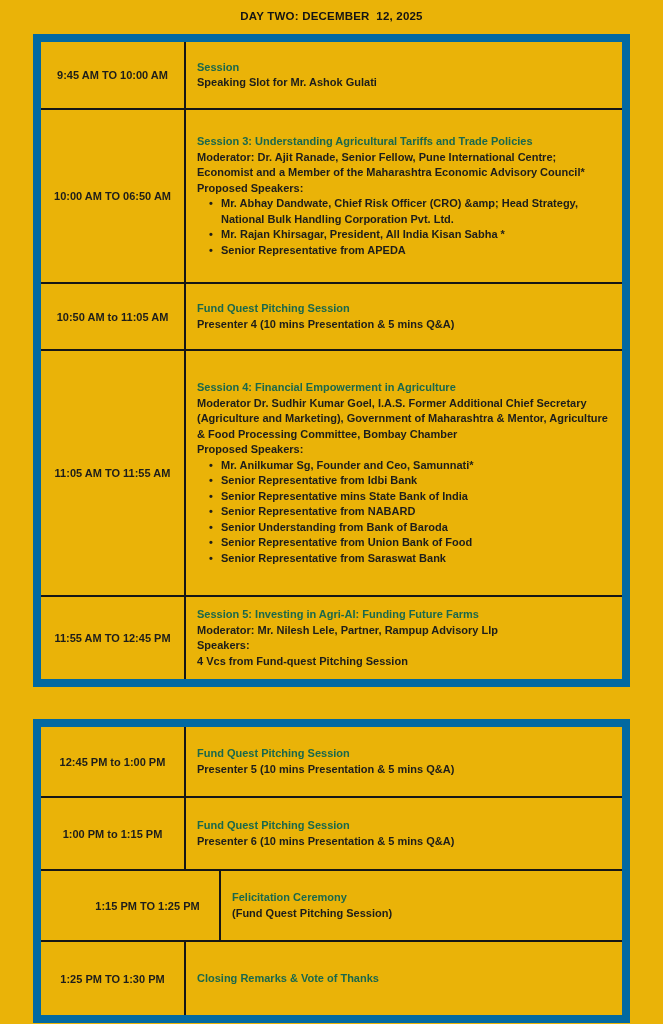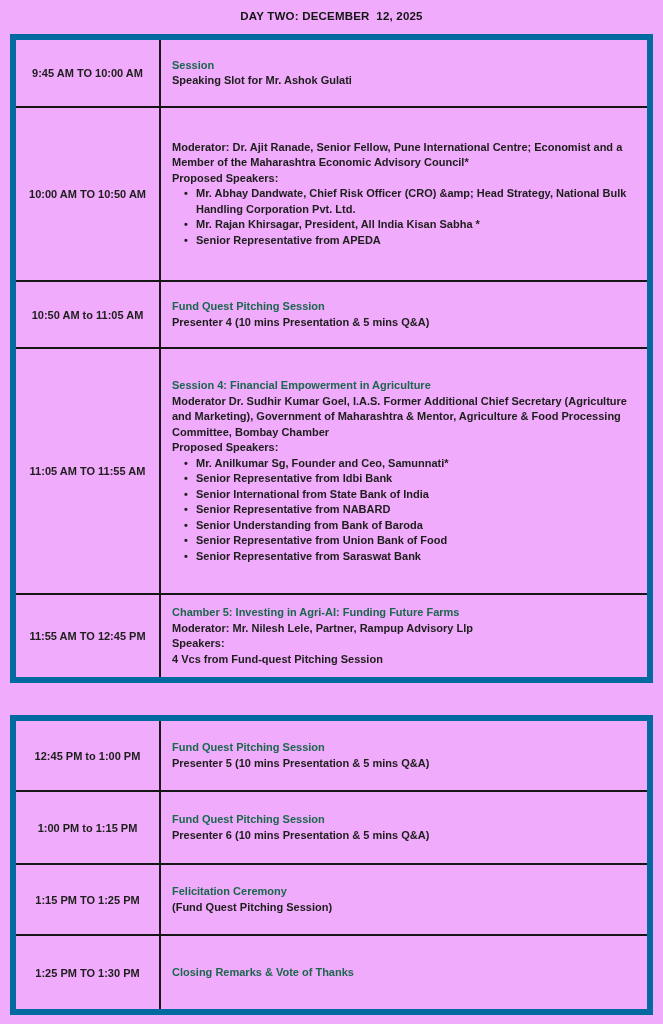--- a/index.html
+++ b/index.html
@@ -3,36 +3,36 @@
 <meta charset="utf-8">
 <style>
   * { margin:0; padding:0; box-sizing:border-box; }
   html,body { background:#ffffff; }
   body {
     width:663px; height:1024px;
     font-family:"Liberation Sans", sans-serif;
     color:#1d1d1b;
     overflow:hidden;
   }
-  .page { width:663px; height:1024px; position:relative; background:#f0abfc; }
+  .page { width:663px; height:1024px; position:relative; background:#eab308; }
 
   .day-heading {
     padding-top:10px;
     text-align:center;
     font-size:11.5px;
     font-weight:bold;
     letter-spacing:0.2px;
     color:#141414;
     white-space:pre-wrap;
   }
 
   .schedule-table {
-    width:643px;
+    width:597px;
     margin:0 auto;
-    border:6px solid #0369a1;
+    border:8px solid #0369a1;
   }
   .table-1 { margin-top:12px; }
   .table-2 { margin-top:32px; }
 
   .srow { display:flex; border-bottom:2px solid #161616; }
   .srow:last-child { border-bottom:none; }
 
   .time-cell {
     width:145px;
     flex:0 0 145px;
@@ -73,43 +73,44 @@
   }
 
   
   .t1-r0 { min-height:68px; }
   .t1-r1 { min-height:174px; }
   .t1-r2 { min-height:67px; }
   .t1-r3 { min-height:246px; }
   .t1-r4 { min-height:68px; }
   .t2-r0 { min-height:71px; }
   .t2-r1 { min-height:73px; }
-  .t2-r2 { min-height:71px; }
+  .t2-r2 { min-height:71px;padding-left:35px; }
   .t2-r3 { min-height:73px; }
 </style>
 </head>
 <body>
 
 <div class="page">
 
   <div class="day-heading">DAY TWO: DECEMBER  12, 2025</div>
 
   <div class="schedule-table table-1">
 
     <div class="srow t1-r0">
       <div class="time-cell">9:45 AM TO 10:00 AM</div>
       <div class="content-cell">
         <div class="session-title">Session</div>
         <div class="body-line">Speaking Slot for Mr. Ashok Gulati</div>
       </div>
     </div>
 
     <div class="srow t1-r1">
-      <div class="time-cell">10:00 AM TO 10:50 AM</div>
+      <div class="time-cell">10:00 AM TO 06:50 AM</div>
       <div class="content-cell">
+        <div class="session-title">Session 3: Understanding Agricultural Tariffs and Trade Policies</div>
         <div class="body-line gap-above">Moderator: Dr. Ajit Ranade, Senior Fellow, Pune International Centre; Economist and a Member of the Maharashtra Economic Advisory Council*</div>
         <div class="body-line">Proposed Speakers:</div>
         <div class="bullet">Mr. Abhay Dandwate, Chief Risk Officer (CRO) &amp;amp; Head Strategy, National Bulk Handling Corporation Pvt. Ltd.</div>
         <div class="bullet">Mr. Rajan Khirsagar, President, All India Kisan Sabha *</div>
         <div class="bullet">Senior Representative from APEDA</div>
       </div>
     </div>
 
     <div class="srow t1-r2">
       <div class="time-cell">10:50 AM to 11:05 AM</div>
@@ -120,32 +121,32 @@
     </div>
 
     <div class="srow t1-r3">
       <div class="time-cell">11:05 AM TO 11:55 AM</div>
       <div class="content-cell">
         <div class="session-title">Session 4: Financial Empowerment in Agriculture</div>
         <div class="body-line gap-above">Moderator Dr. Sudhir Kumar Goel, I.A.S. Former Additional Chief Secretary (Agriculture and Marketing), Government of Maharashtra &amp; Mentor, Agriculture &amp; Food Processing Committee, Bombay Chamber</div>
         <div class="body-line">Proposed Speakers:</div>
         <div class="bullet">Mr. Anilkumar Sg, Founder and Ceo, Samunnati*</div>
         <div class="bullet">Senior Representative from Idbi Bank</div>
-        <div class="bullet">Senior International from State Bank of India</div>
+        <div class="bullet">Senior Representative mins State Bank of India</div>
         <div class="bullet">Senior Representative from NABARD</div>
         <div class="bullet">Senior Understanding from Bank of Baroda</div>
         <div class="bullet">Senior Representative from Union Bank of Food</div>
         <div class="bullet">Senior Representative from Saraswat Bank</div>
       </div>
     </div>
 
     <div class="srow t1-r4">
       <div class="time-cell">11:55 AM TO 12:45 PM</div>
       <div class="content-cell">
-        <div class="session-title">Chamber 5: Investing in Agri-AI: Funding Future Farms</div>
+        <div class="session-title">Session 5: Investing in Agri-AI: Funding Future Farms</div>
         <div class="body-line">Moderator: Mr. Nilesh Lele, Partner, Rampup Advisory Llp</div>
         <div class="body-line">Speakers:</div>
         <div class="body-line">4 Vcs from Fund-quest Pitching Session</div>
       </div>
     </div>
 
   </div>
 
   <div class="schedule-table table-2">
 

